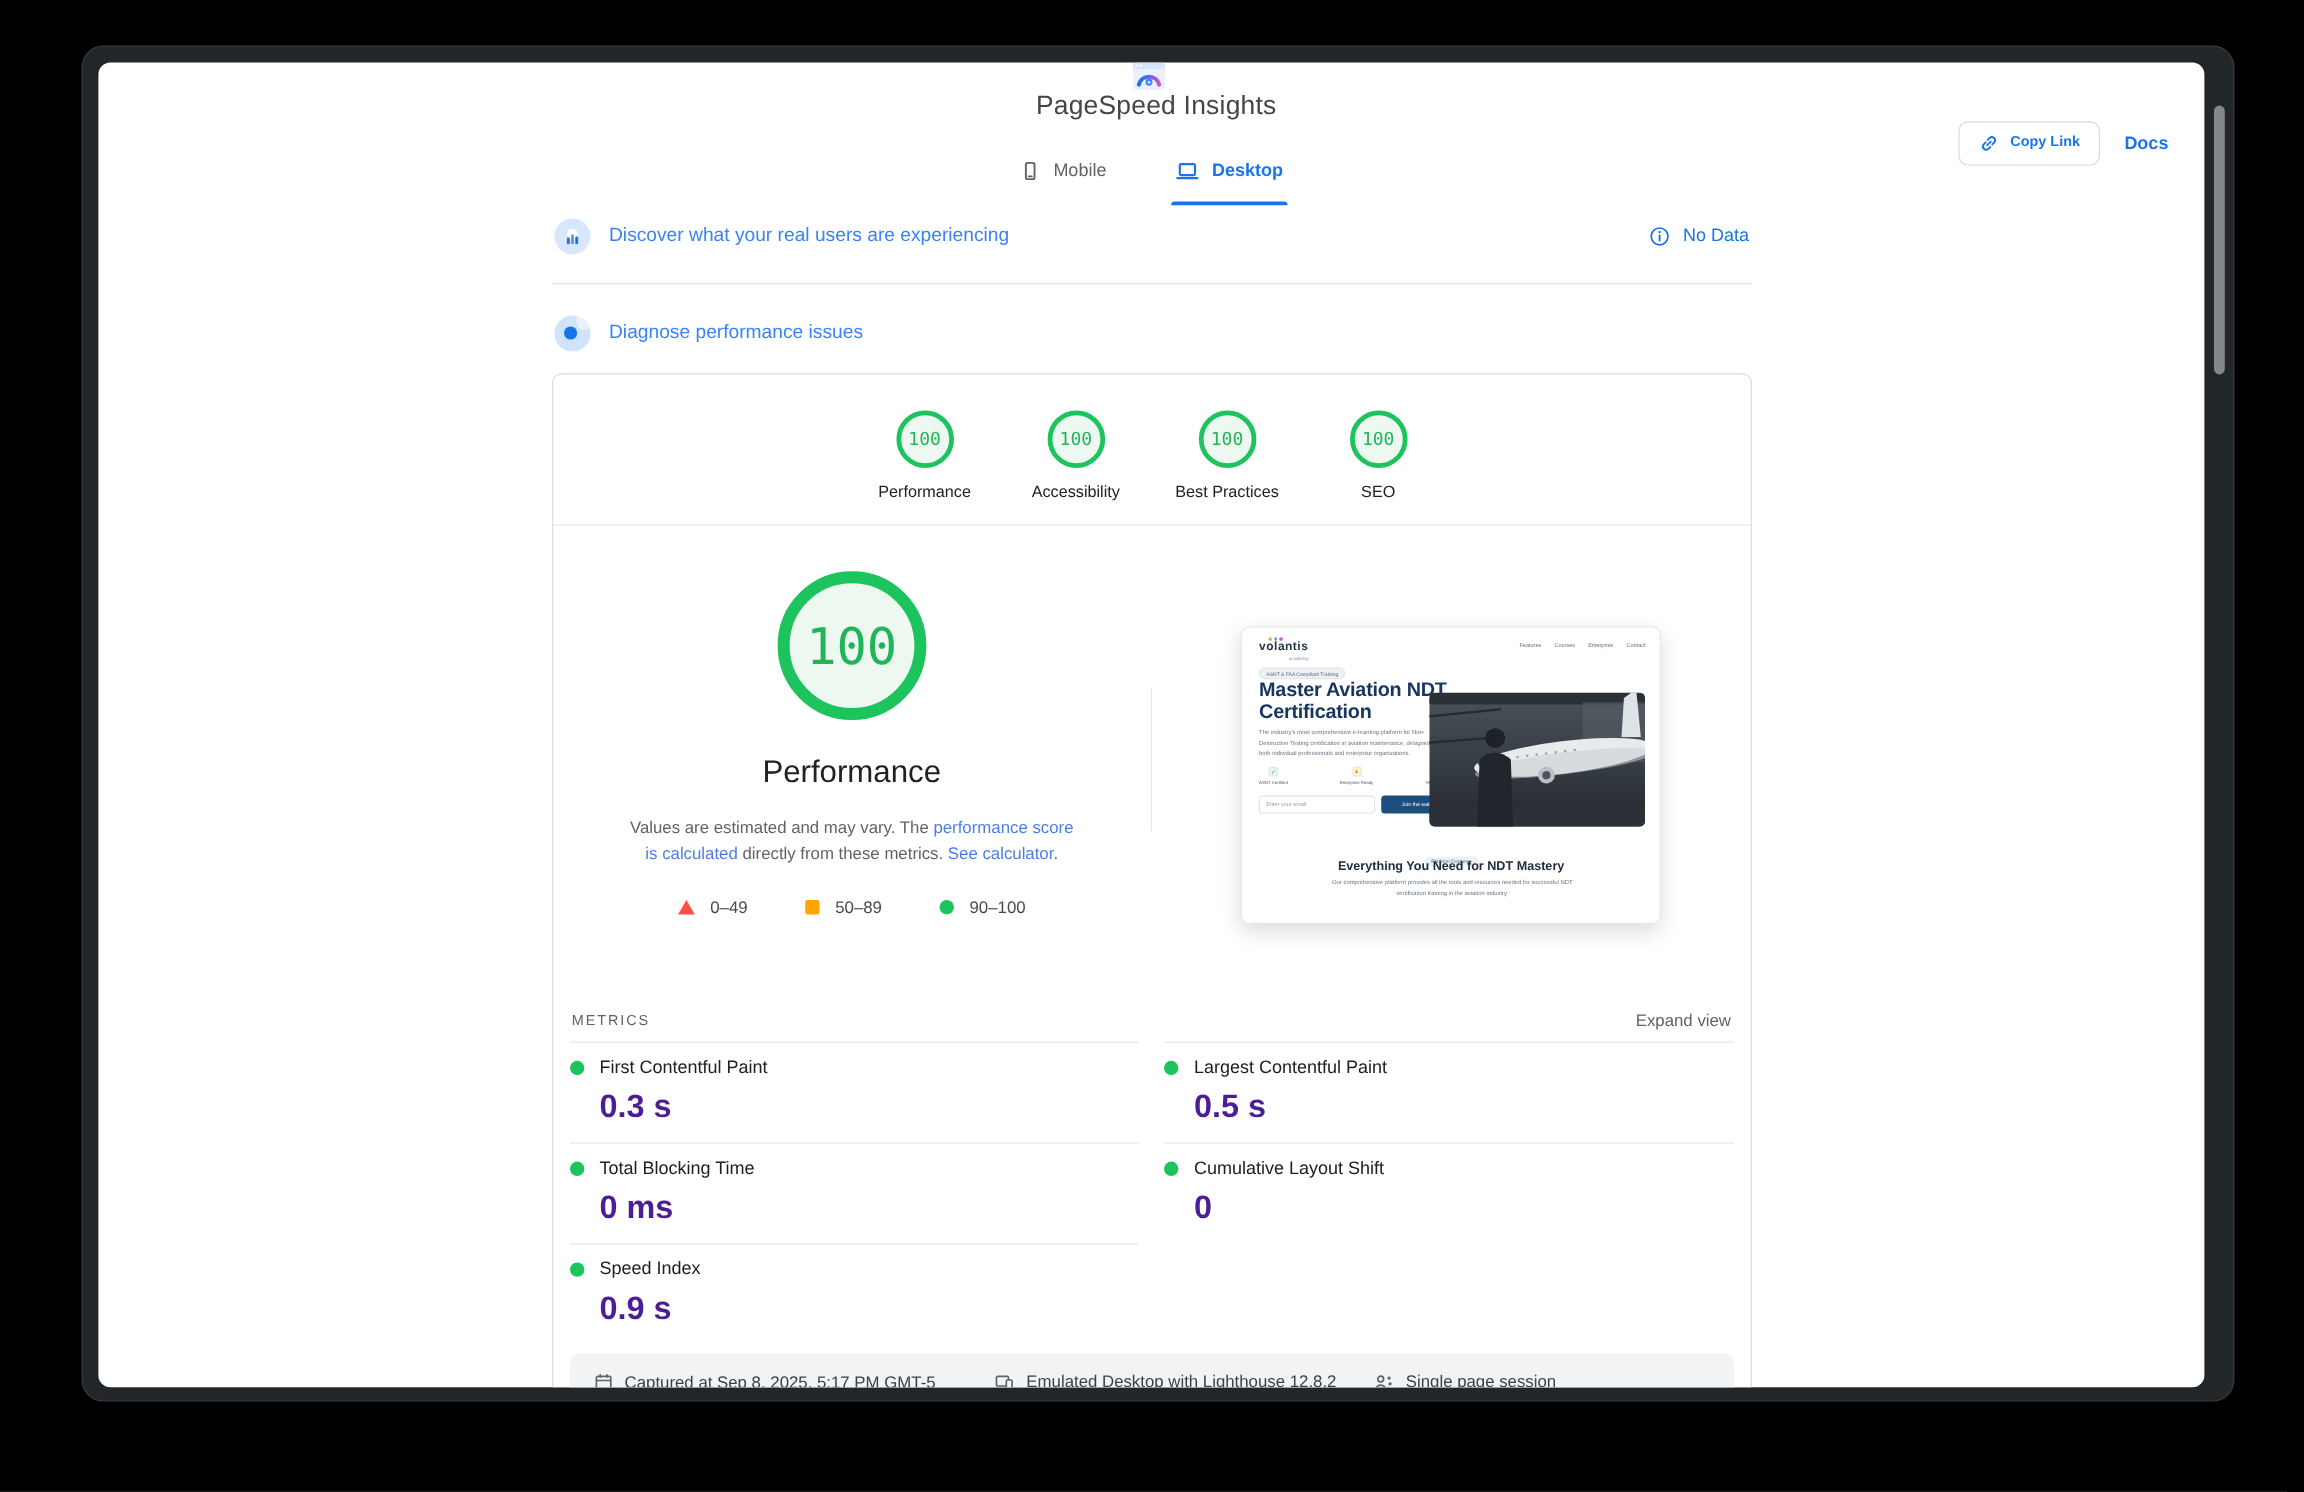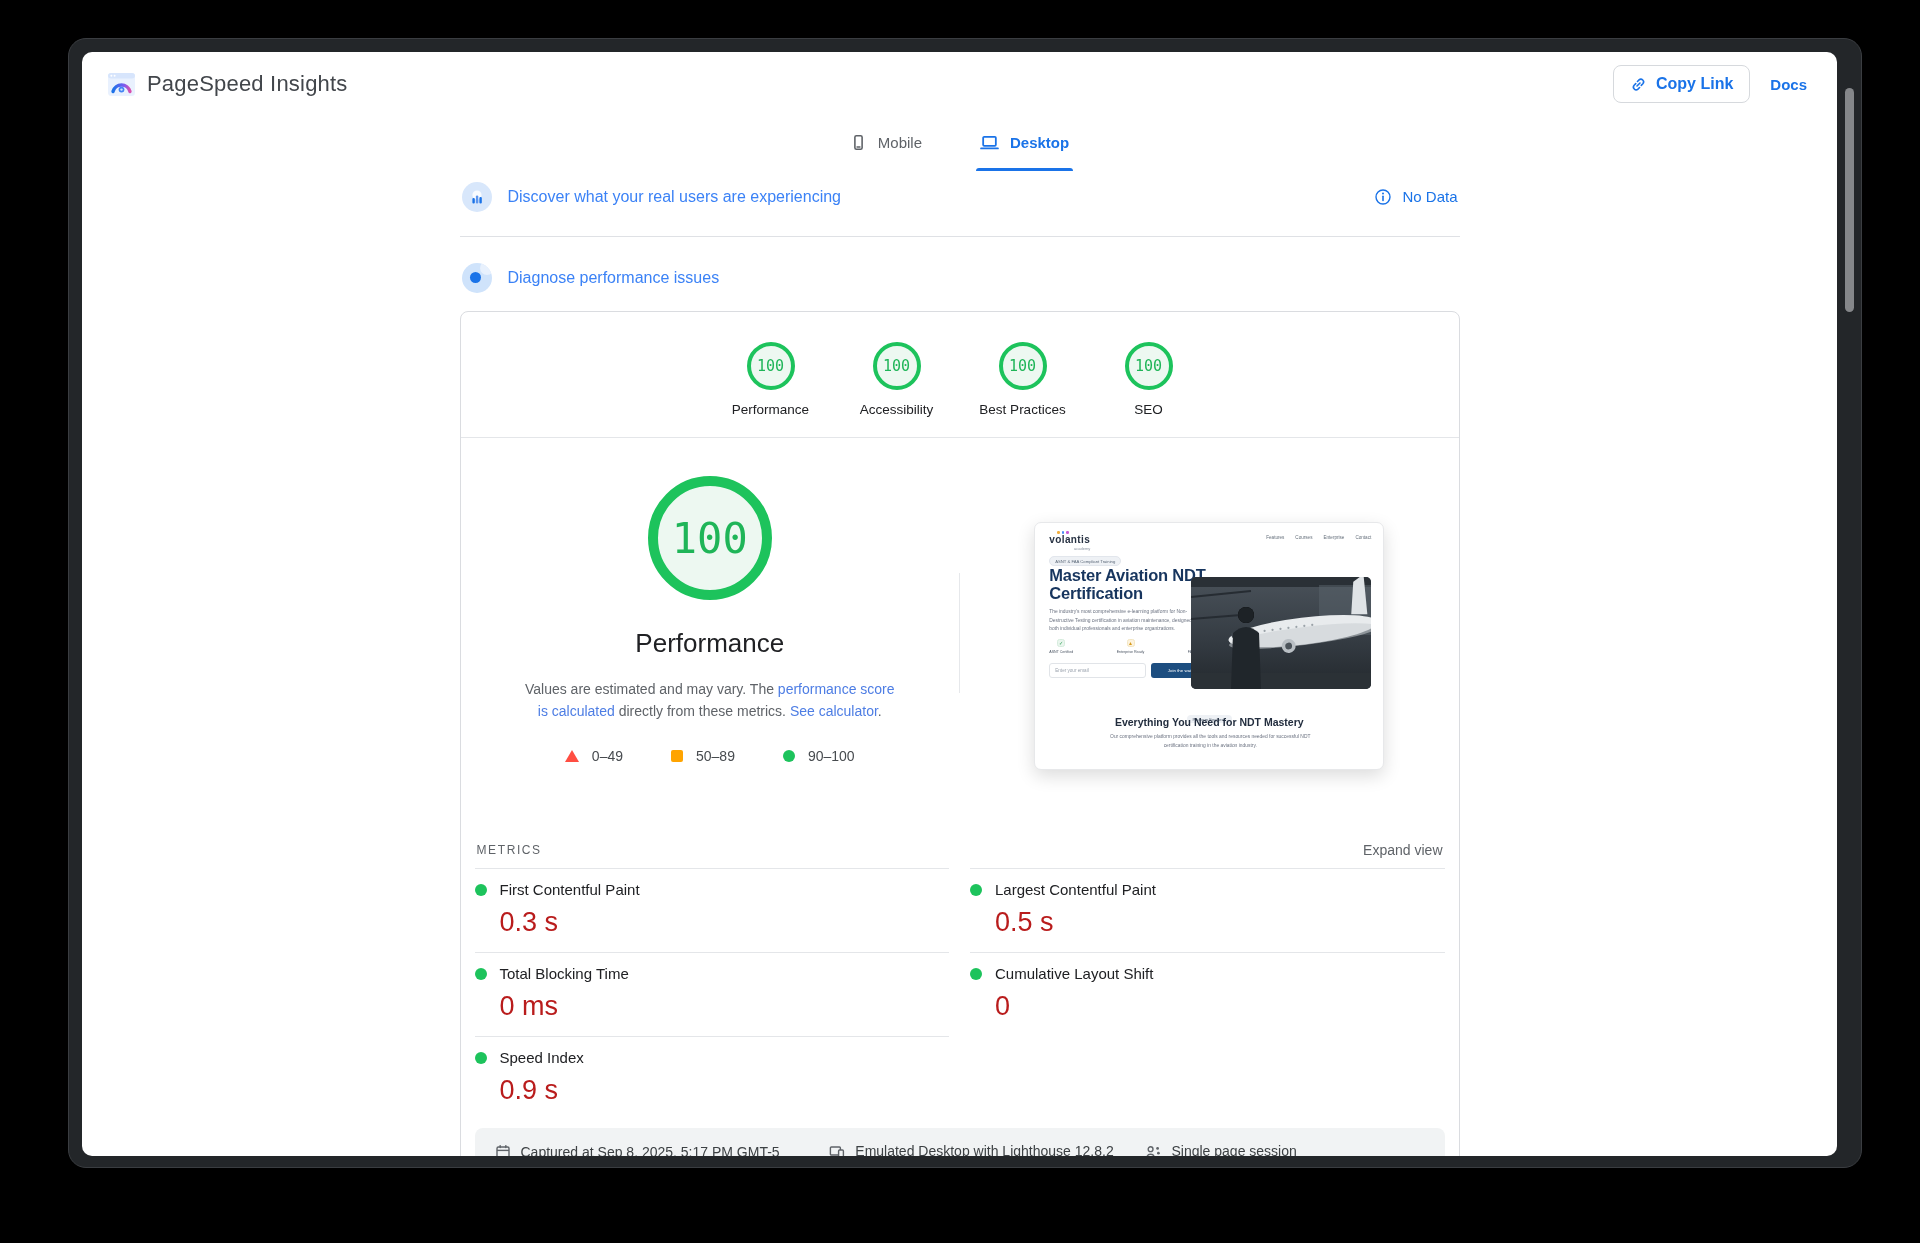--- a/index.html
+++ b/index.html
@@ -10,26 +10,26 @@
 
   
   .window { position:absolute; left:68px; top:38px; width:1794px; height:1130px;
             background:#232629; border:1px solid #3a3d41; border-radius:18px; }
   .content { position:absolute; left:13px; top:13px; width:1755px; height:1104px;
              background:#fff; border-radius:10px; overflow:hidden; }
   .scroll-thumb { position:absolute; right:7px; top:49px; width:9px; height:224px;
                   background:#85878a; border-radius:5px; }
 
   
-  .app-header { display:flex; align-items:center; height:64px; padding:0 18px 0 26px; }
+  .app-header { display:flex; align-items:center; height:64px; padding:0 18px 0 26px;flex-direction:column; }
   .logo { width:27px; height:23px; margin-right:12px; flex:none; }
   .app-title { font-size:22px; color:#42464b; letter-spacing:.2px; }
   .header-right { margin-left:auto; display:flex; align-items:center; gap:8px; }
-  .copy-btn { display:flex; align-items:center; gap:9px; border:1px solid #d6d9dd; border-radius:8px;
-              background:#fff; padding:9px 16px; color:#1a73e8; font-size:16px; font-weight:bold; cursor:pointer;margin-left:44px; }
+  .copy-btn { display:flex; gap:9px; border:1px solid #d6d9dd; border-radius:8px;
+              background:#fff; padding:9px 16px; color:#1a73e8; font-size:12px; font-weight:bold; cursor:pointer;margin-left:44px; }
   .docs-link { color:#1a73e8; font-size:15px; font-weight:bold; padding:9px 12px; text-decoration:none; cursor:pointer; }
 
   
   .tabs { display:flex; justify-content:center; gap:58px; padding-top:6px; }
   .tab { position:relative; display:flex; align-items:center; gap:11px; height:40px;
          font-size:15px; cursor:pointer; }
   .tab.inactive { color:#5f6368; }
   .tab.active { color:#1a73e8; font-weight:bold; }
   .tab.active::after { content:""; position:absolute; left:-4px; right:-4px; bottom:-9px;
                        height:3px; background:#1a73e8; border-radius:3px 3px 0 0; }
@@ -81,21 +81,21 @@
   
   .metrics-wrap { padding:0 14px; }
   .metrics-head { display:flex; justify-content:space-between; align-items:center; padding:14px 2px 10px; }
   .metrics-title { font-size:12px; letter-spacing:1.6px; color:#5f6368; }
   .expand-view { font-size:14px; color:#5f6368; cursor:pointer; }
   .metrics-grid { display:grid; grid-template-columns:1fr 1fr; column-gap:21px; }
   .metric { border-top:1px solid #e4e6e9; padding:12px 0 14px; }
   .metric.col1 { grid-column:1; }
   .metric-name { display:flex; align-items:center; gap:13px; font-size:15px; color:#202124; }
   .mdot { width:12px; height:12px; border-radius:50%; background:#1dc35c; flex:none; }
-  .metric-value { margin:9px 0 0 25px; font-size:27px; color:#b91c1c; }
+  .metric-value { margin:9px 0 0 25px; font-size:27px; color:#4c1d95;font-weight:bold; }
 
   
   .env-bar { margin:8px 0 60px; background:#f1f3f4; border-radius:8px; padding:15px 20px;
              display:grid; grid-template-columns:36% 34% 30%; row-gap:14px; }
   .env-item { display:flex; align-items:center; gap:10px; font-size:14px; color:#3c4043; white-space:nowrap; overflow:hidden; }
   .env-item svg { flex:none; }
   .env-link { border-bottom:1px dashed #9aa0a6; padding-bottom:1px; cursor:pointer; overflow:hidden; text-overflow:clip; }
 
   
   .thumb { position:relative; width:350px; height:248px; margin-top:26px; background:#fff;

